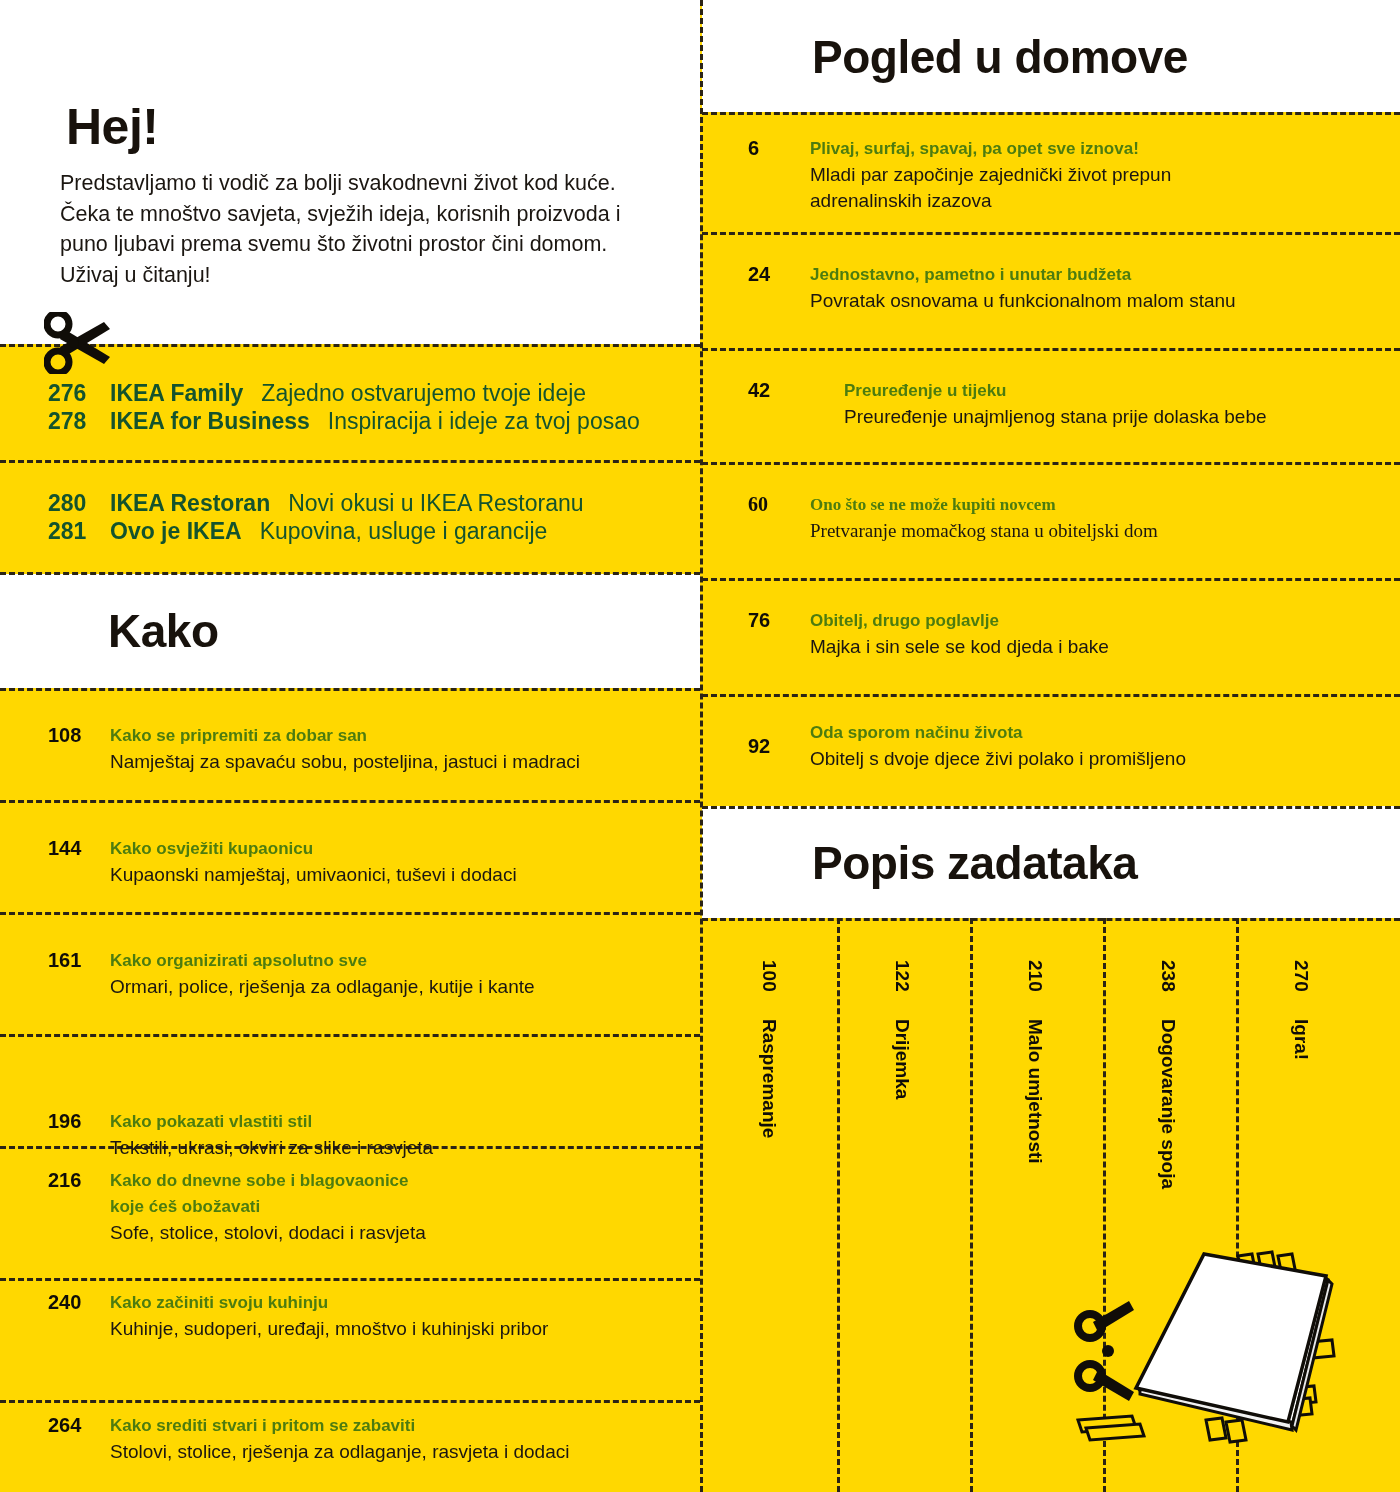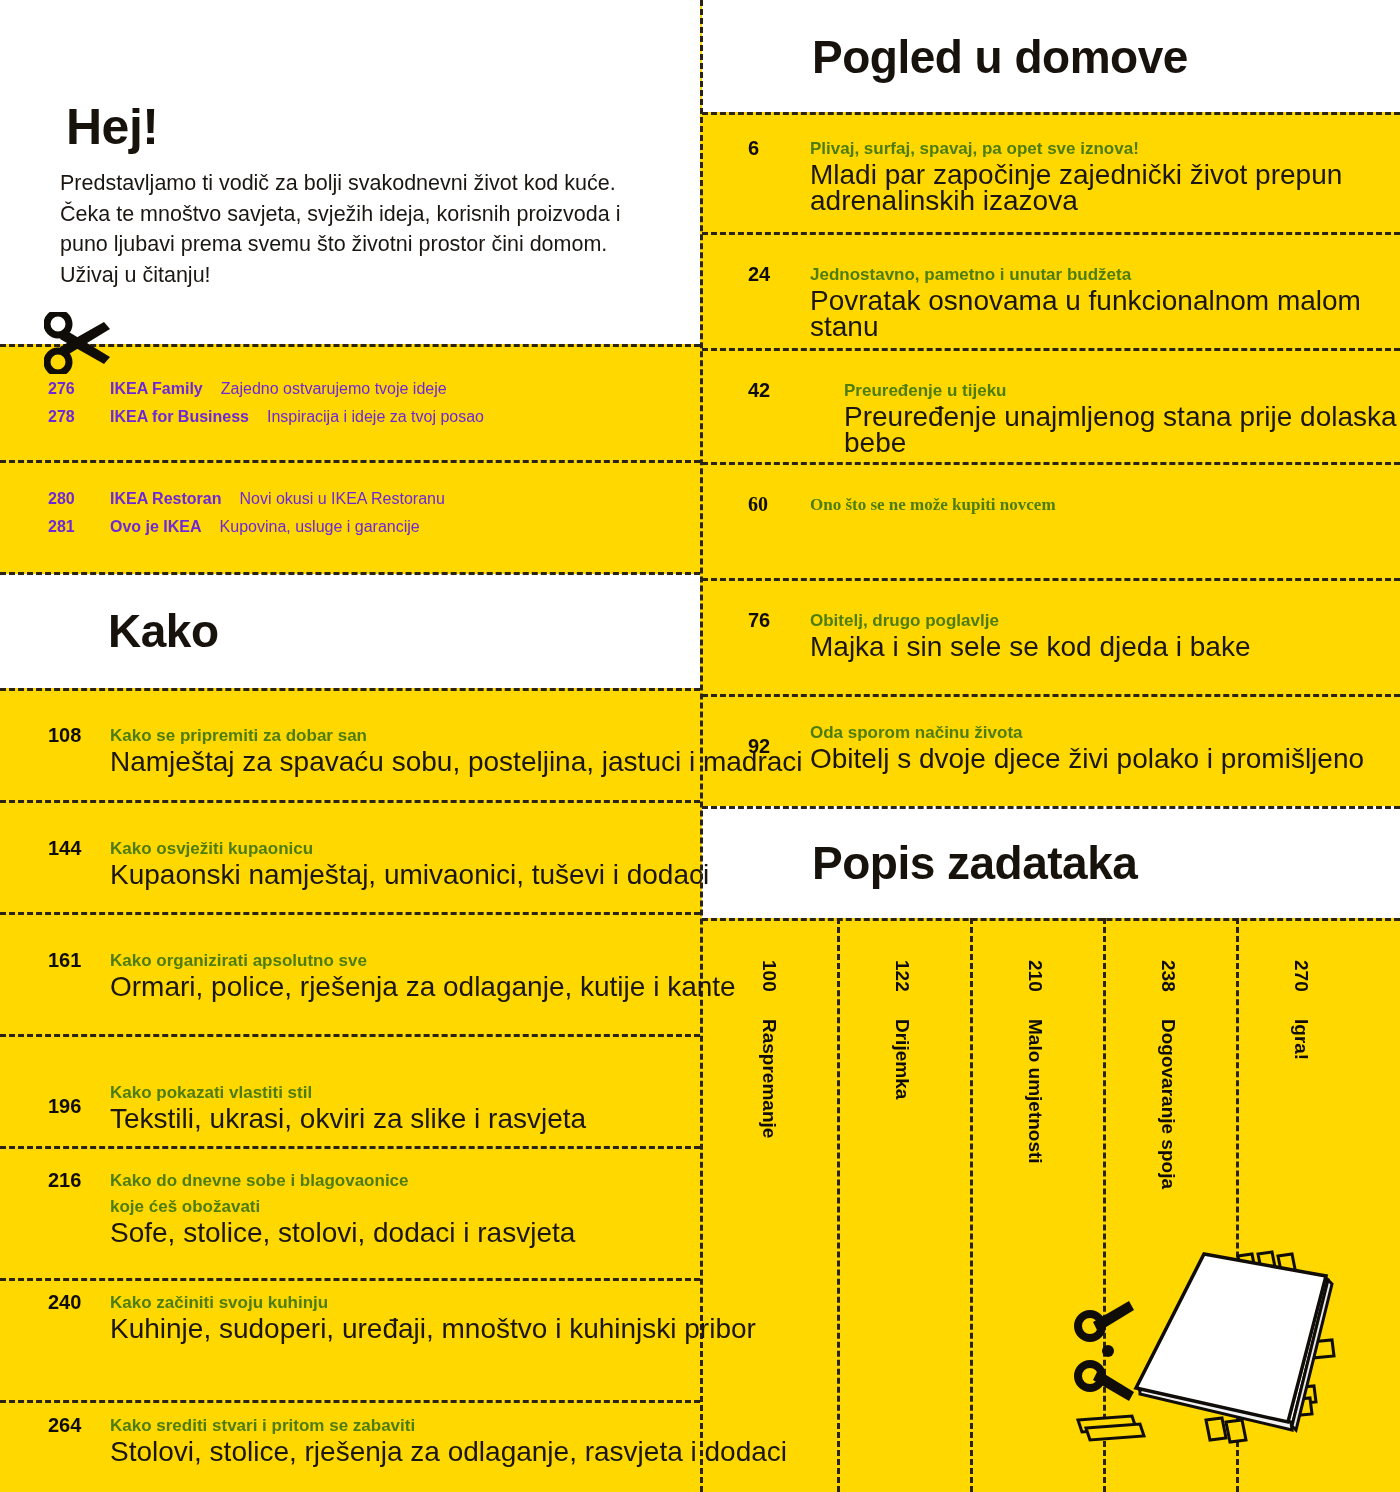--- a/index.html
+++ b/index.html
@@ -84,41 +84,41 @@
   }
   .entry .body { margin-left: 0; }
   .entry .ttl {
     font-size: 17px;
     font-weight: bold;
     color: #4d7c0f;
     line-height: 26px;
     white-space: pre-line;
   }
   .entry .sub {
-    font-size: 28px;
+    font-size: 19px;
     color: #1b1611;
     line-height: 26px;
     margin-top: 1px;
   }
 
   
   .left-entry .pg  { width: 62px; }
   .left-entry      { left: 48px; }
   
   .right-entry .pg { width: 62px; }
   .right-entry     { left: 748px; }
 
   
   .inline-row {
     position: absolute;
     left: 48px;
     display: flex;
     align-items: baseline;
-    font-size: 16px;
-    color: #6d28d9;
+    font-size: 23px;
+    color: #14532d;
   }
   .inline-row .pg   { width: 62px; font-weight: bold; }
   .inline-row .name { font-weight: bold; white-space: nowrap; }
   .inline-row .desc { margin-left: 18px; white-space: nowrap; font-weight: normal; }
 
   
   .vtask {
     position: absolute;
     top: 960px;
     writing-mode: vertical-rl;
@@ -230,21 +230,21 @@
   </div>
 
   <div class="entry left-entry" style="top:948px;">
     <span class="pg">161</span>
     <span class="body">
       <span class="ttl">Kako organizirati apsolutno sve</span><br>
       <span class="sub">Ormari, police, rješenja za odlaganje, kutije i kante</span>
     </span>
   </div>
 
-  <div class="entry left-entry" style="top:1080px;align-items:center;">
+  <div class="entry left-entry" style="top:1109px;">
     <span class="pg">196</span>
     <span class="body">
       <span class="ttl">Kako pokazati vlastiti stil</span><br>
       <span class="sub">Tekstili, ukrasi, okviri za slike i rasvjeta</span>
     </span>
   </div>
 
   <div class="entry left-entry" style="top:1168px;">
     <span class="pg">216</span>
     <span class="body">
@@ -292,20 +292,21 @@
     <span class="body">
       <span class="ttl">Preuređenje u tijeku</span><br>
       <span class="sub">Preuređenje unajmljenog stana prije dolaska bebe</span>
     </span>
   </div>
 
   <div class="entry right-entry" style="top:492px;font-family:Liberation Serif, serif;">
     <span class="pg">60</span>
     <span class="body">
       <span class="ttl">Ono što se ne može kupiti novcem</span><br>
+      <span class="sub">Pretvaranje momačkog stana u obiteljski dom</span>
     </span>
   </div>
 
   <div class="entry right-entry" style="top:608px;">
     <span class="pg">76</span>
     <span class="body">
       <span class="ttl">Obitelj, drugo poglavlje</span><br>
       <span class="sub">Majka i sin sele se kod djeda i bake</span>
     </span>
   </div>

